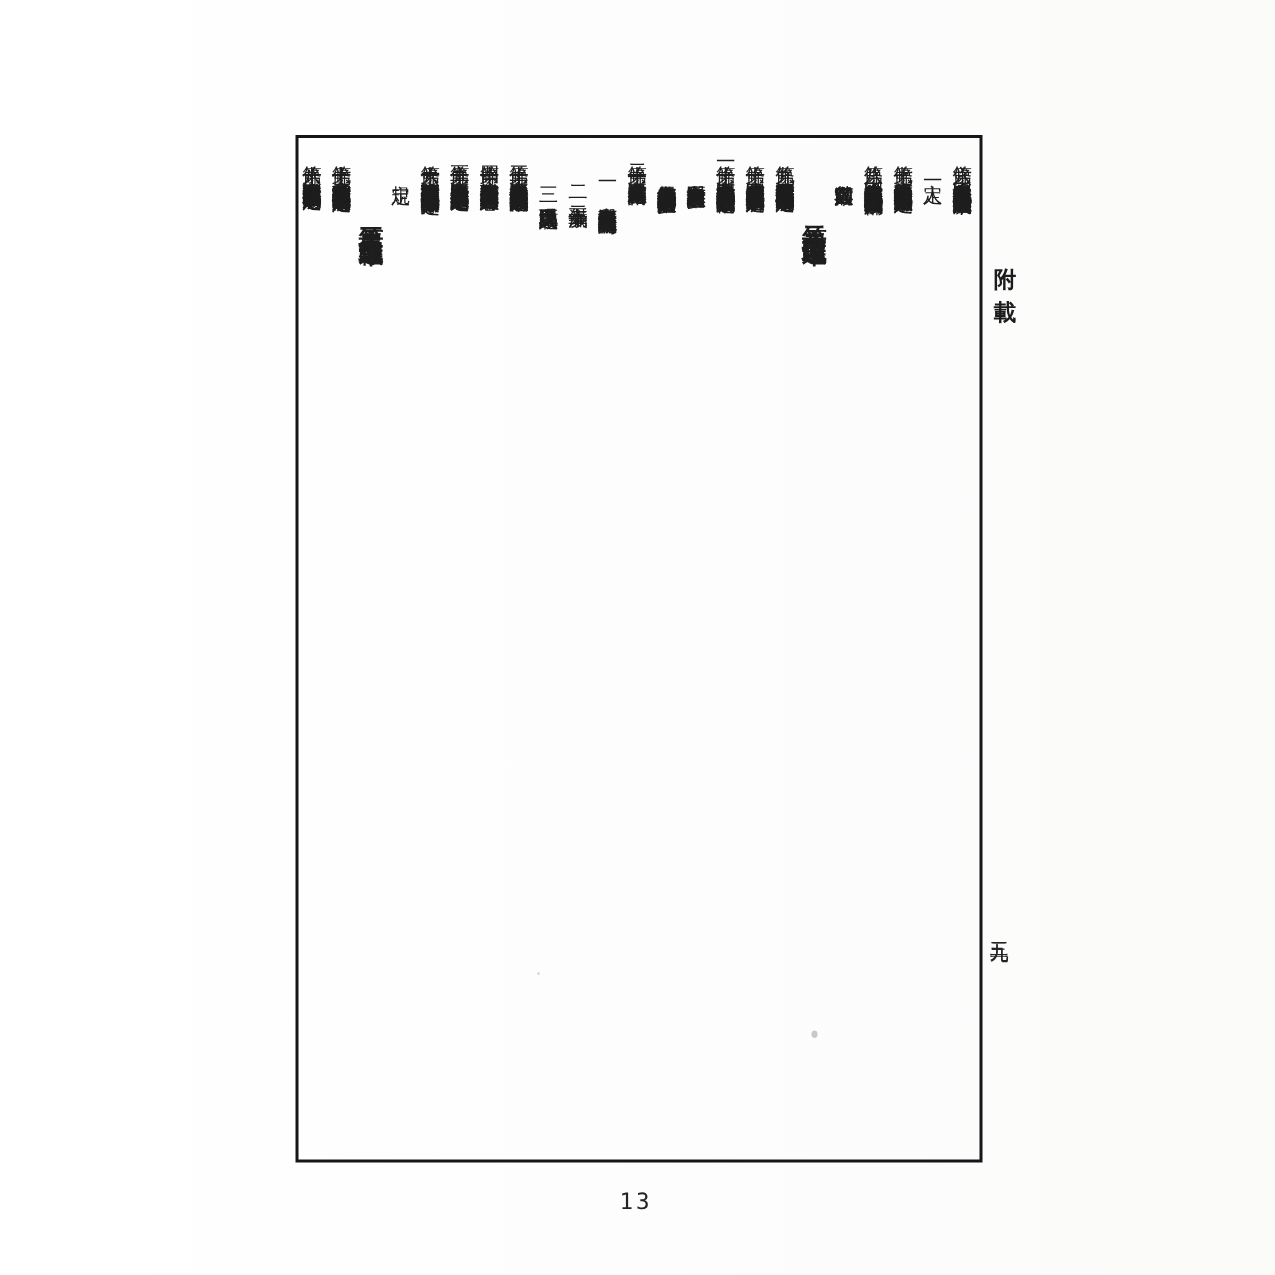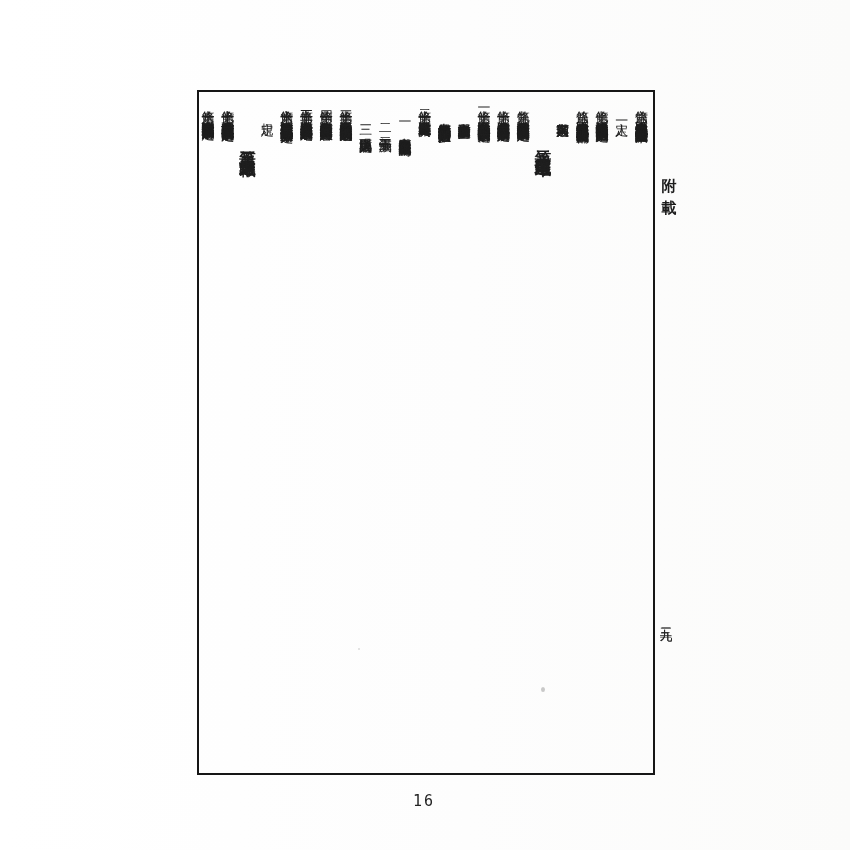--- a/index.html
+++ b/index.html
@@ -121,18 +121,18 @@
         <div class="col chapter"><span class="hdr">第三章</span><span class="body">職業選舉</span></div>
         <div class="col article"><span class="hdr">第十七條</span><span class="body">各省及直隸於行政院之市其各種職業團體應出國民大會代表之名額依附表三之所定</span></div>
         <div class="col article"><span class="hdr">第十八條</span><span class="body">自由職業團體國民大會代表之選舉不分區域其名額依附表四之所定</span></div>
       </div>
   </div>
 
   <div class="margin-header">附載</div>
 
   <div class="folio">三九九二</div>
 
-  <div class="page-number">16</div>
+  <div class="page-number">13</div>
 
   <div class="speck s1"></div>
   <div class="speck s2"></div>
 
 </div>
 
 </body></html>

